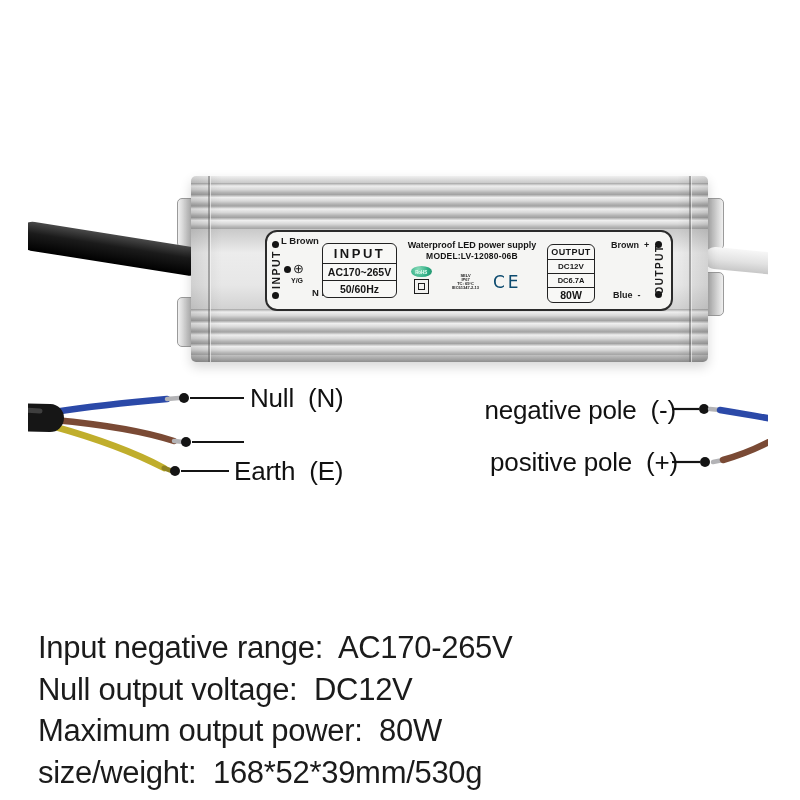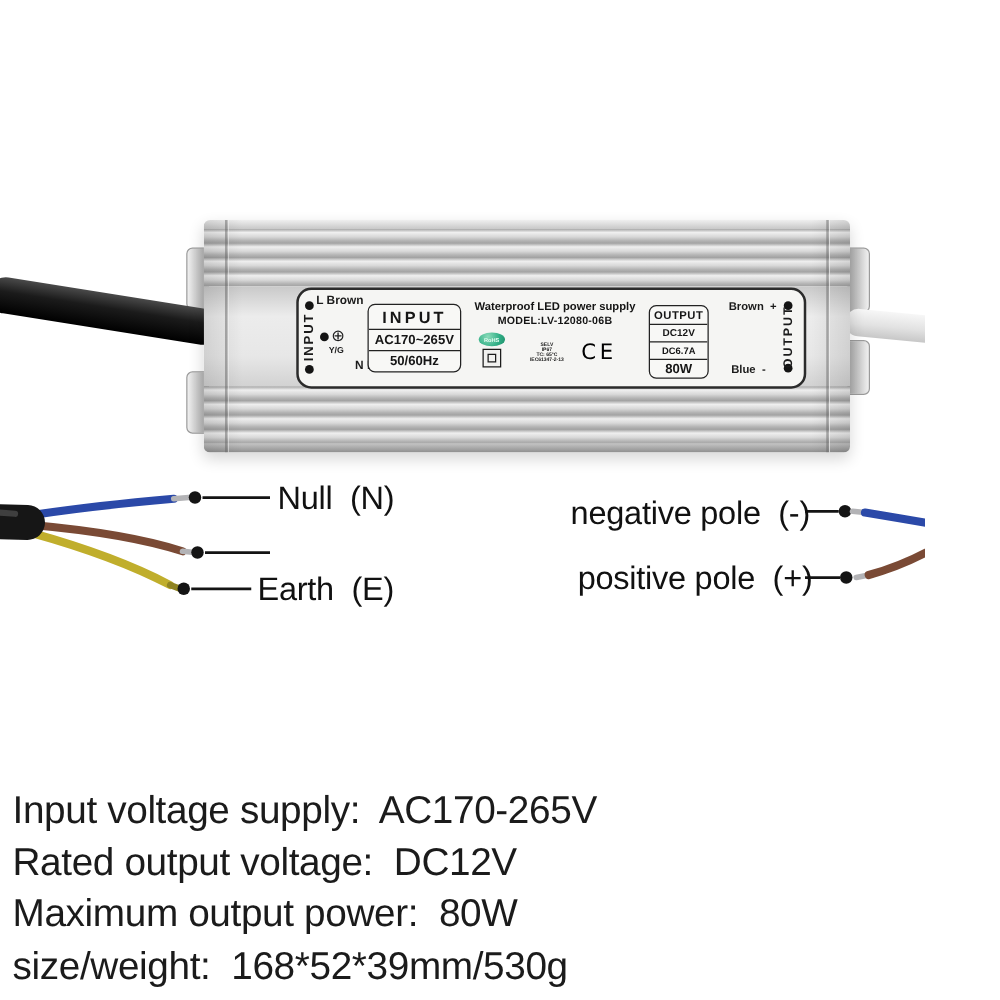--- a/index.html
+++ b/index.html
@@ -1,17 +1,17 @@
 <!DOCTYPE html>
 <html><head>
 <meta charset="utf-8">
 <style>
   html,body{margin:0;padding:0;background:#fff;}
   #canvas{position:relative;width:740px;height:800px;background:#ffffff;overflow:hidden;
-          font-family:"Liberation Sans","DejaVu Sans",sans-serif;color:#1c1c1c;}
+          font-family:"Liberation Sans","DejaVu Sans",sans-serif;color:#1c1c1c;margin-left:28px;}
   .abs{position:absolute;}
   .pre{white-space:pre;}
 
   
   .bracket{position:absolute;background:linear-gradient(90deg,#f0f0f0,#c6c6c6 55%,#a9a9a9);
            border:1px solid #9a9a9a;}
   .bracket.left{border-radius:5px 0 0 5px;}
   .bracket.right{border-radius:0 5px 5px 0;background:linear-gradient(270deg,#f0f0f0,#c6c6c6 55%,#a9a9a9);}
 
   
@@ -50,21 +50,21 @@
 
   .rohs{position:absolute;left:144px;top:34px;width:21px;height:11px;border-radius:50%;
         background:radial-gradient(circle at 35% 30%,#8adbb9,#2fae85 60%,#1f8d68);
         display:flex;align-items:center;justify-content:center;}
   .rohs span{font-size:9px;color:#eafff5;font-weight:bold;transform:scale(.5);white-space:nowrap;}
   .sq-icon{position:absolute;left:147px;top:47px;width:13px;height:13px;border:1.6px solid #1c1c1c;
            display:flex;align-items:center;justify-content:center;background:#f1f1ef;}
   .sq-icon i{display:block;width:5px;height:5px;border:1.2px solid #1c1c1c;}
   .certs{position:absolute;left:176px;top:42px;width:90px;transform:scale(.5);transform-origin:0 0;
          text-align:center;font-weight:bold;font-size:8px;line-height:7.6px;color:#222;}
-  .ce{position:absolute;left:226px;top:40px;font-size:17px;letter-spacing:3px;color:#000000;
+  .ce{position:absolute;left:226px;top:40px;font-size:17px;letter-spacing:3px;color:#0c4a6e;
       font-family:"DejaVu Sans",sans-serif;}
 
   
   .callout{position:absolute;font-size:26px;line-height:33px;color:#111;letter-spacing:-.2px;}
   .callout.right-al{text-align:right;}
 
   
   .specs{position:absolute;left:10px;top:627px;font-size:31px;line-height:41.5px;color:#1b1b1b;letter-spacing:-.3px;}
 
   svg{position:absolute;overflow:visible;}
@@ -174,19 +174,19 @@
     <path d="M 55,77 C 84,69 108,56 124,45" fill="none" stroke-width="6.5" stroke-linecap="round" stroke="#7a4a35"></path>
     <path d="M 122,41 L 172,37" fill="none" stroke="#c6c6c6" stroke-width="25" stroke-linecap="round"></path>
     <path d="M 122,41 L 172,37" fill="none" stroke-width="21" stroke-linecap="round" stroke="#ebebeb"></path>
     <path d="M 125,34 L 170,31" fill="none" stroke="#f9f9f9" stroke-width="6" stroke-linecap="round" opacity=".9"></path>
   </svg>
 
   <div class="callout right-al pre abs" style="left:420px;top:446px;width:230px;">positive pole  (+)</div>
   <div class="callout right-al pre abs" style="left:420px;top:394px;width:228px;">negative pole  (-)</div>
 
   <div class="specs">
-    <div class="pre">Input voltage supply:  AC170-265V</div>
-    <div class="pre">Rated output voltage:  DC12V</div>
+    <div class="pre">Input negative range:  AC170-265V</div>
+    <div class="pre">Null output voltage:  DC12V</div>
     <div class="pre">Maximum output power:  80W</div>
     <div class="pre">size/weight:  168*52*39mm/530g</div>
   </div>
 
 </div>
 
 </body></html>

